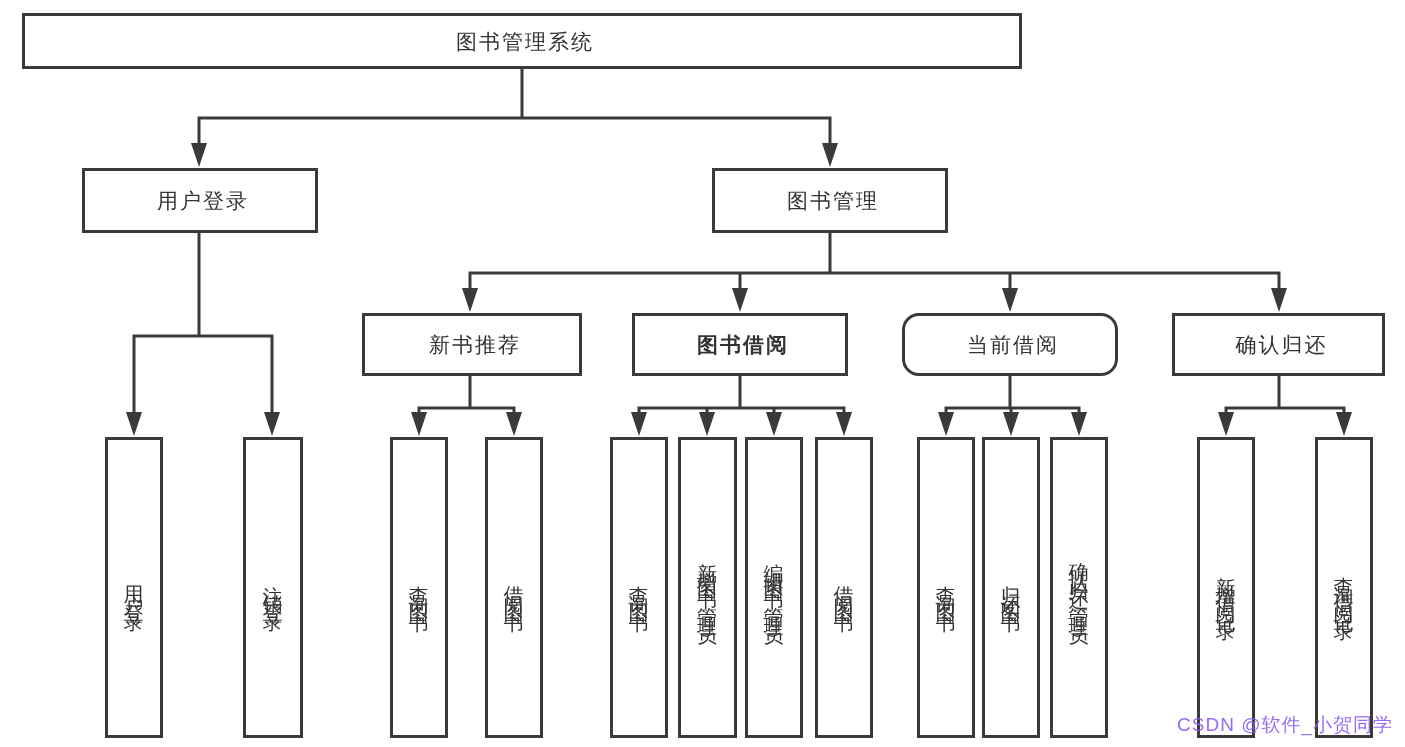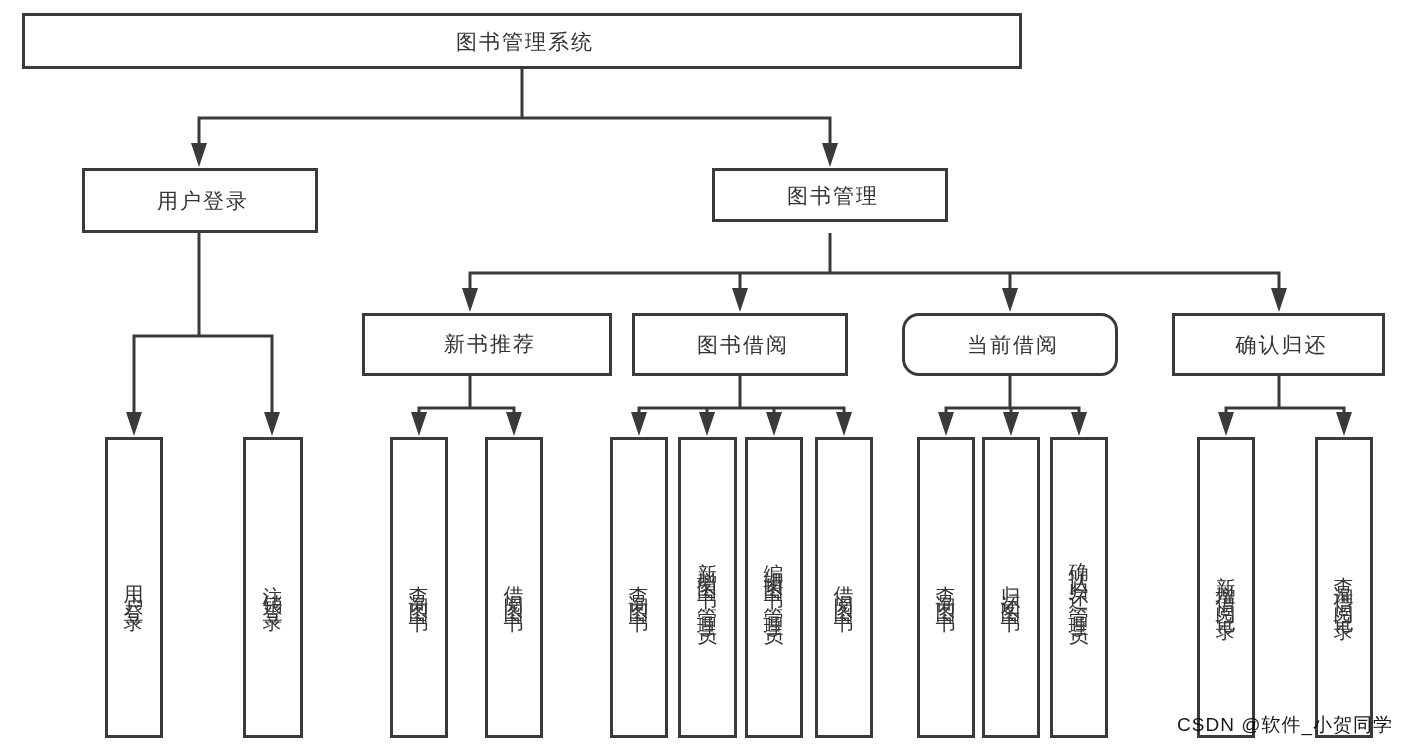--- a/index.html
+++ b/index.html
@@ -50,23 +50,23 @@
     align-items: center;
     justify-content: center;
     font-size: 20px;
     letter-spacing: 9px;
     color: #333333;
     line-height: 1;
   }
   
   #node-system         { left: 22px;   top: 13px;  width: 1000px; height: 56px; }
   #node-user-login     { left: 82px;   top: 168px; width: 236px;  height: 65px; }
-  #node-book-mgmt      { left: 712px;  top: 168px; width: 236px;  height: 54px; }
-  #node-new-books      { left: 362px;  top: 313px; width: 250px;  height: 63px; font-family: Liberation Serif, serif; }
-  #node-book-borrow    { left: 632px;  top: 313px; width: 216px;  height: 63px; }
+  #node-book-mgmt      { left: 712px;  top: 168px; width: 236px;  height: 65px; }
+  #node-new-books      { left: 362px;  top: 313px; width: 220px;  height: 63px; }
+  #node-book-borrow    { left: 632px;  top: 313px; width: 216px;  height: 63px; font-weight: bold; }
   #node-current-borrow { left: 902px;  top: 313px; width: 216px;  height: 63px; border-radius: 17px; }
   #node-borrow-records { left: 1172px; top: 313px; width: 213px;  height: 63px; }
   
   #leaf-login        { left: 105px;  width: 58px; }
   #leaf-logout       { left: 243px;  width: 60px; }
   #leaf-nb-query     { left: 390px;  width: 58px; }
   #leaf-nb-borrow    { left: 485px;  width: 58px; }
   #leaf-bb-query     { left: 610px;  width: 58px; }
   #leaf-bb-add       { left: 678px;  width: 59px; }
   #leaf-bb-edit      { left: 745px;  width: 58px; }
@@ -75,21 +75,21 @@
   #leaf-cb-return    { left: 982px;  width: 58px; }
   #leaf-cb-confirm   { left: 1050px; width: 58px; }
   #leaf-rec-add      { left: 1197px; width: 58px; }
   #leaf-rec-query    { left: 1315px; width: 58px; }
   #watermark {
     position: absolute;
     right: 12px;
     top: 712px;
     font-size: 19px;
     letter-spacing: 1px;
-    color: #000000;
+    color: #8b5cf6;
     opacity: 0.9;
     z-index: 5;
     white-space: nowrap;
   }
 </style>
 </head>
 <body>
 
 <div id="canvas">
 

